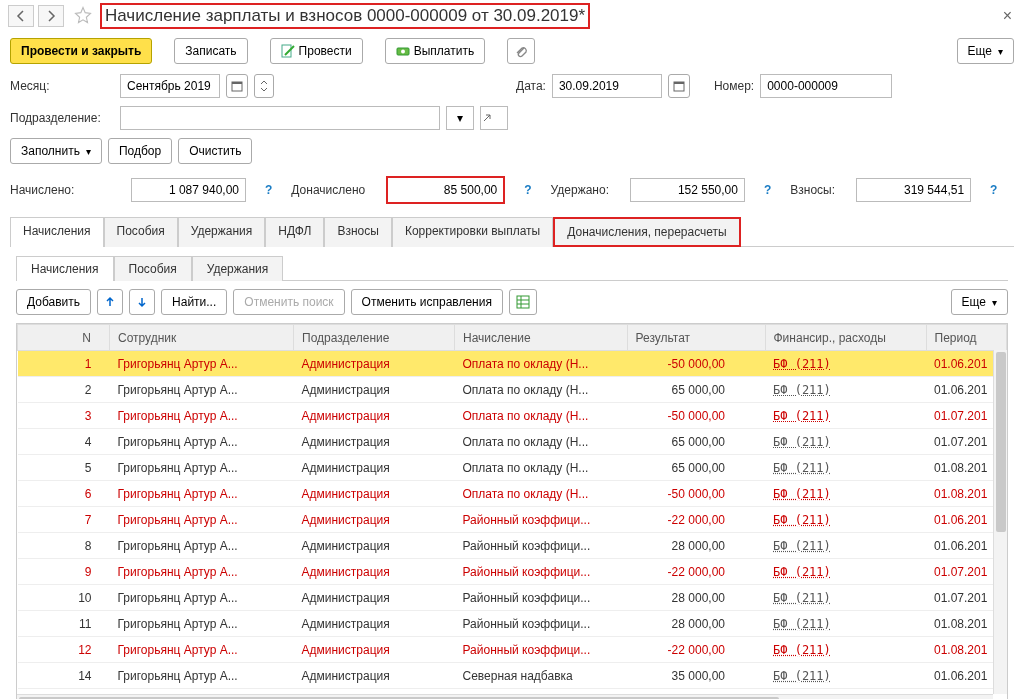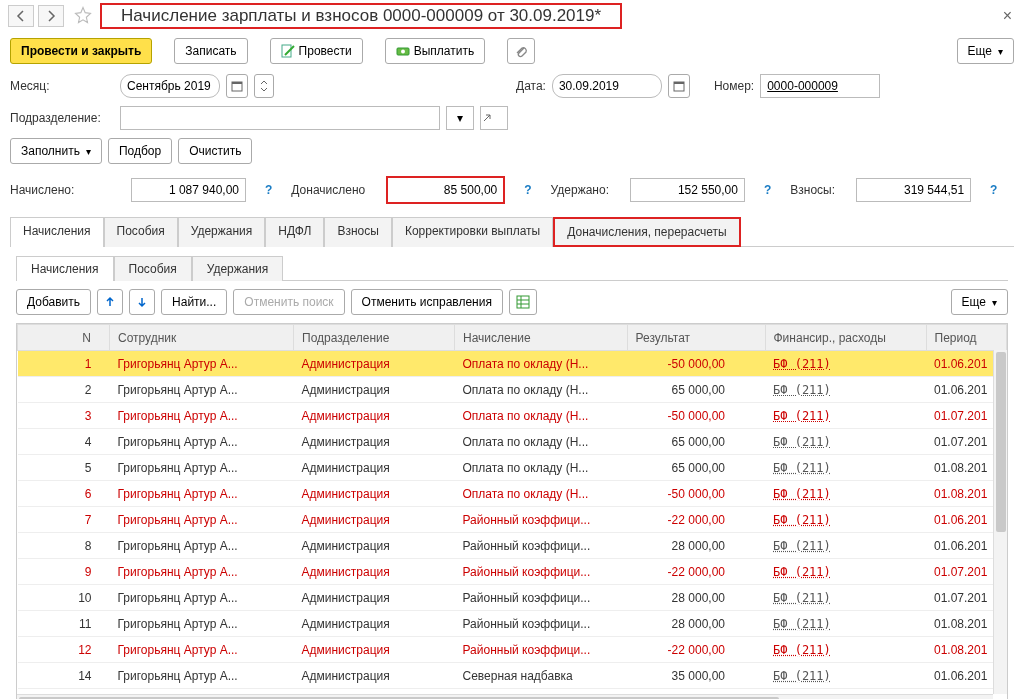--- a/index.html
+++ b/index.html
@@ -1,33 +1,33 @@
 <!DOCTYPE html>
 <html><head>
 <meta charset="utf-8">
 <style>
   * { box-sizing: border-box; margin: 0; padding: 0; }
   body { font-family: Arial, sans-serif; font-size: 12px; color: #333; background: #fff; width: 1024px; height: 699px; overflow: hidden; }
   .titlebar { display: flex; align-items: center; padding: 4px 8px; height: 32px; }
   .nav-btn { width: 26px; height: 22px; border: 1px solid #ccc; background: #f7f7f7; display: flex; align-items: center; justify-content: center; margin-right: 4px; cursor: pointer; }
   .star-icon { width: 20px; height: 20px; margin: 0 6px; }
   .title-text { font-size: 17px; padding: 1px 4px; }
-  .red-box { border: 2px solid #d22; padding: 1px 19px; }
+  .red-box { border: 2px solid #d22; padding: 1px 3px; }
   .close-x { margin-left: auto; font-size: 16px; color: #666; cursor: pointer; padding: 0 4px; }
 
   .toolbar { display: flex; align-items: flex-end; padding: 6px 10px; gap: 22px; }
   .btn { border: 1px solid #aaa; background: #fff; padding: 4px 10px; border-radius: 3px; cursor: pointer; display: inline-flex; align-items: center; gap: 4px; font-size: 12px; height: 26px; }
   .btn-primary { background: #ffe04a; border-color: #b5a300; font-weight: bold; }
   .btn-icon-only { padding: 4px 6px; }
   .spacer { flex: 1; }
 
   .form-row { display: flex; align-items: center; padding: 4px 10px; gap: 6px; }
   .label { color: #333; }
   .input { border: 1px solid #bbb; padding: 3px 6px; background: #fff; height: 24px; font-size: 12px; }
-  .input-date { width: 110px; border-radius: 11px; }
+  .input-date { width: 110px; }
   .input-small { width: 28px; padding: 0; text-align: center; }
   .input-wide { width: 320px; }
   .input-num { text-align: right; width: 115px; }
   .q-mark { color: #1a7cc4; font-weight: bold; cursor: pointer; padding: 0 2px; }
 
   .calc-row { display: flex; align-items: center; padding: 6px 10px; gap: 17px; margin-top: 2px; }
   .calc-row .label { margin-right: 4px; }
 
   .tabs { display: flex; border-bottom: 1px solid #ccc; margin: 6px 10px 0 10px; }
   .tab { padding: 6px 12px; border: 1px solid #ccc; border-bottom: none; background: #f3f3f3; cursor: pointer; position: relative; top: 1px; font-size: 12px; }
@@ -130,21 +130,21 @@
   <span class="label">Дата:</span>
   <input class="input input-date" value="30.09.2019" style="">
   <button class="btn btn-icon-only" style="height:24px;padding:2px 4px">
     <svg width="12" height="12" viewBox="0 0 12 12">
         <rect x="1" y="2" width="10" height="9" fill="none" stroke="#666"></rect>
         <rect x="1" y="2" width="10" height="2" fill="#666"></rect>
       </svg>
   </button>
   <span style="width:12px"></span>
   <span class="label">Номер:</span>
-  <input class="input" style="width: 120px; text-decoration: underline;" value="0000-000009">
+  <input class="input" style="width: 132px;" value="0000-000009">
 </div>
 
 <div class="form-row">
   <span class="label" style="width:104px">Подразделение:</span>
   <input class="input input-wide" value="" style="">
   <button class="input input-small">▾</button>
   <button class="input input-small">
     <svg width="12" height="12" viewBox="0 0 12 12">
         <path d="M3 9 L9 3 M5 3 H9 V7" stroke="#666" fill="none"></path>
       </svg>

